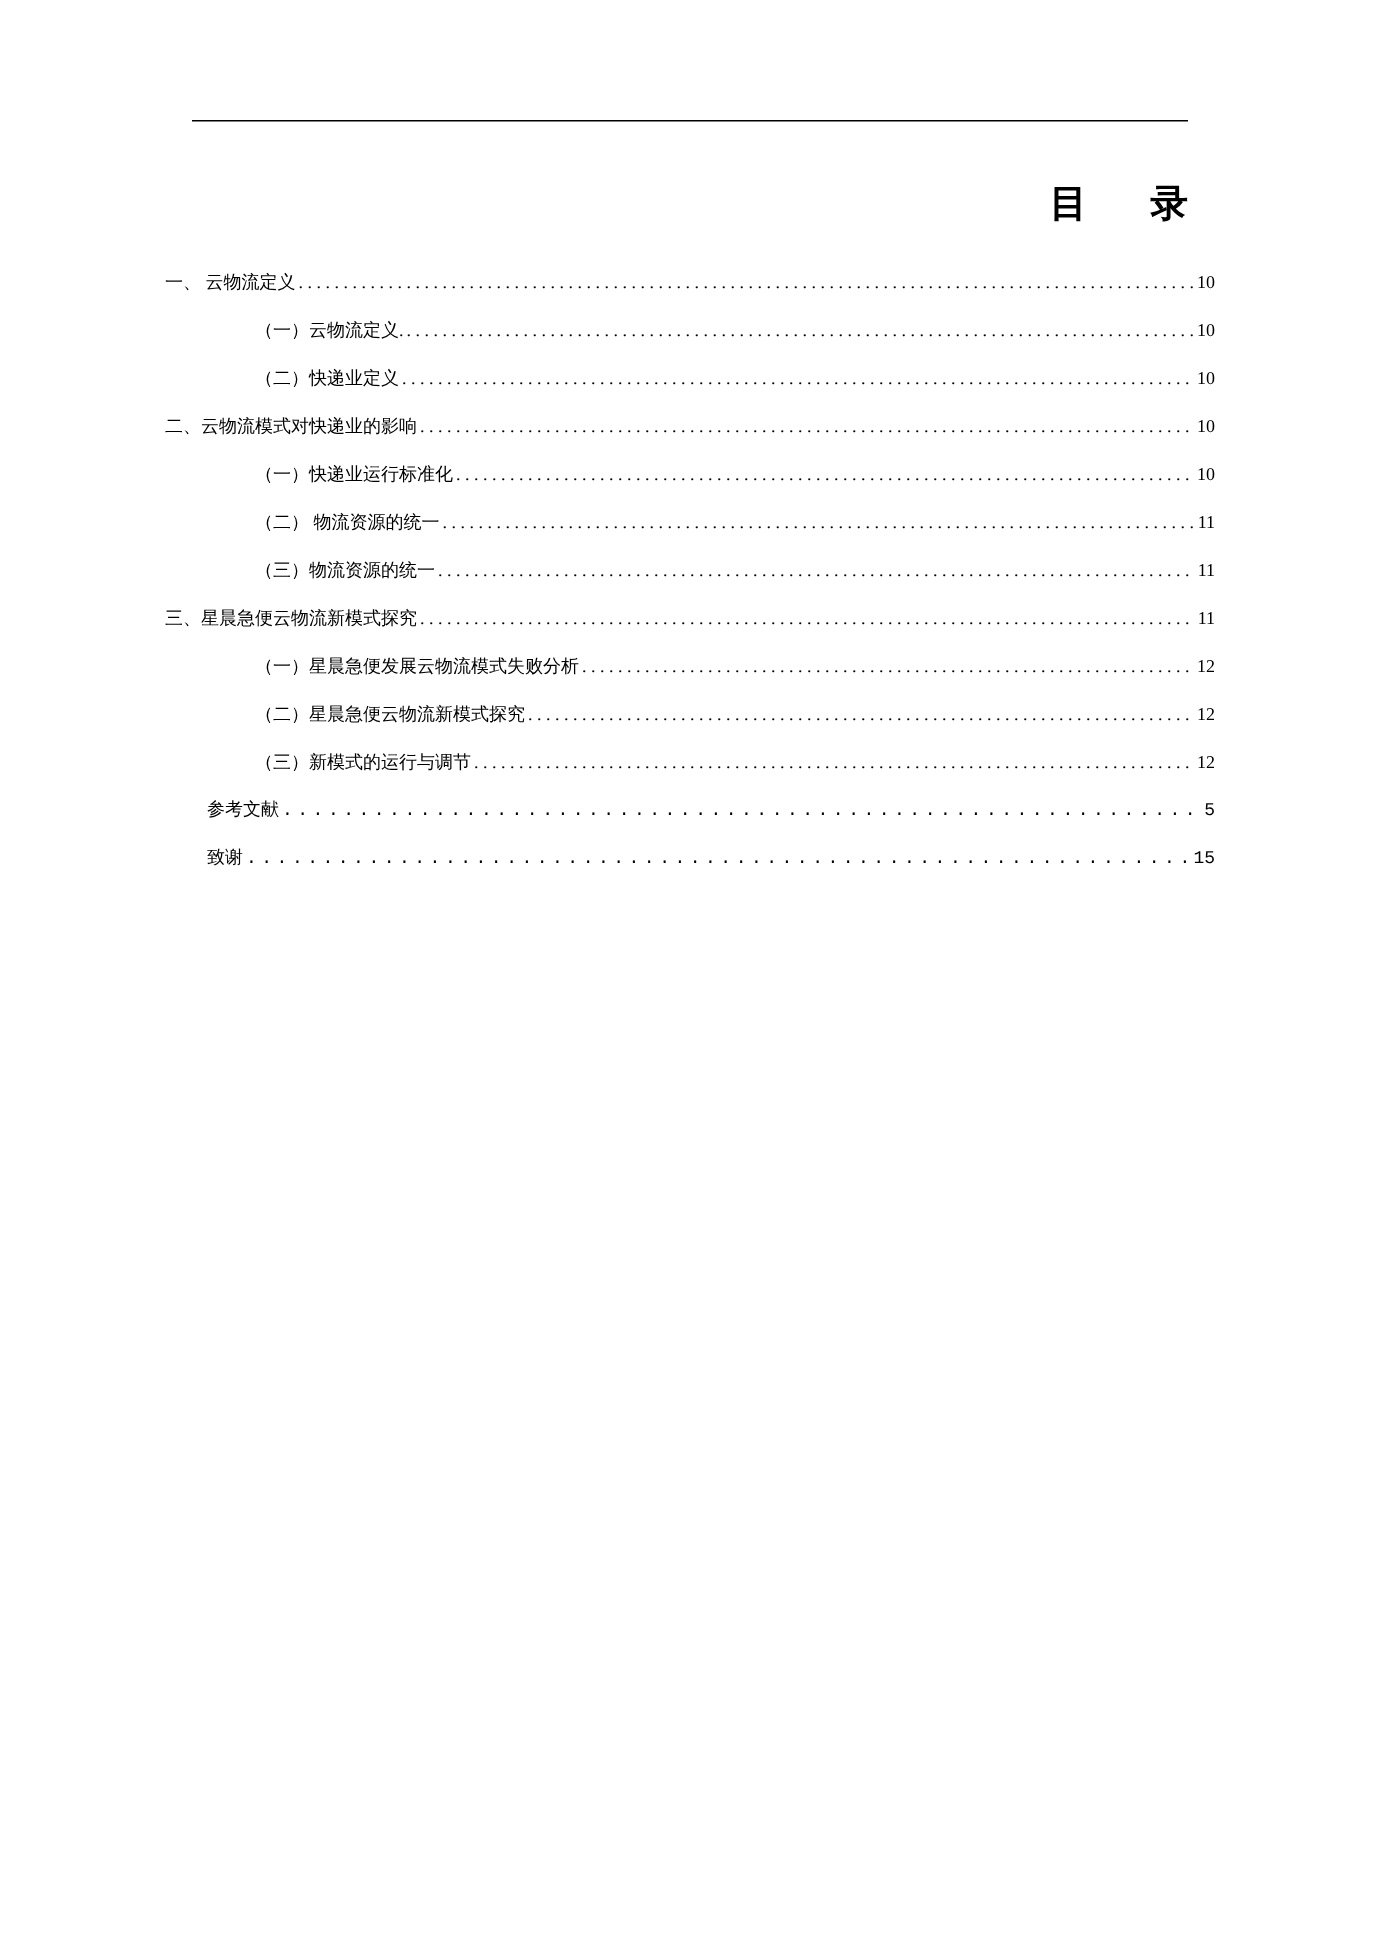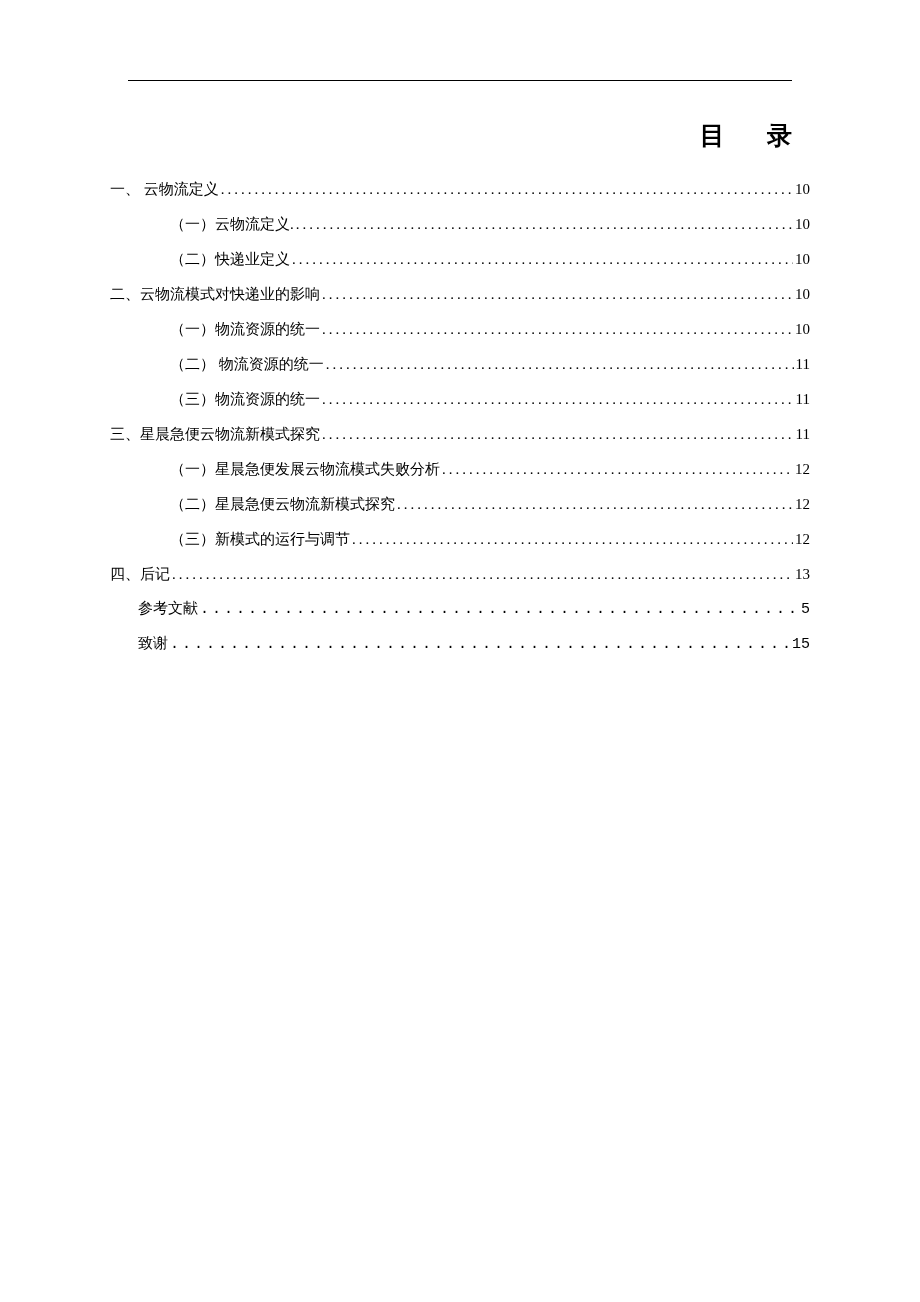--- a/index.html
+++ b/index.html
@@ -24,21 +24,21 @@
     .title {
       text-align: right;
       font-size: 25px;
       font-weight: bold;
       letter-spacing: 18px;
       margin-bottom: 30px;
     }
     .toc-entry {
       display: flex;
       align-items: baseline;
-      font-size: 15px;
+      font-size: 12px;
       line-height: 1;
       margin-bottom: 20px;
       white-space: nowrap;
     }
     .toc-entry.level-1 {
       padding-left: 0;
     }
     .toc-entry.level-2 {
       padding-left: 60px;
     }
@@ -85,21 +85,21 @@
       <span class="toc-label">（二）快递业定义</span>
       <span class="toc-dots"></span>
       <span class="toc-page">10</span>
     </div>
     <div class="toc-entry level-1">
       <span class="toc-label">二、云物流模式对快递业的影响 </span>
       <span class="toc-dots"></span>
       <span class="toc-page">10</span>
     </div>
     <div class="toc-entry level-2">
-      <span class="toc-label">（一）物流资源的统一</span>
+      <span class="toc-label">（一）快递业运行标准化</span>
       <span class="toc-dots"></span>
       <span class="toc-page">10</span>
     </div>
     <div class="toc-entry level-2">
       <span class="toc-label">（二） 物流资源的统一 </span>
       <span class="toc-dots"></span>
       <span class="toc-page">11</span>
     </div>
     <div class="toc-entry level-2">
       <span class="toc-label">（三）物流资源的统一</span>
@@ -119,25 +119,20 @@
     <div class="toc-entry level-2">
       <span class="toc-label">（二）星晨急便云物流新模式探究 </span>
       <span class="toc-dots"></span>
       <span class="toc-page">12</span>
     </div>
     <div class="toc-entry level-2">
       <span class="toc-label">（三）新模式的运行与调节</span>
       <span class="toc-dots"></span>
       <span class="toc-page">12</span>
     </div>
-    <div class="toc-entry level-1">
-      <span class="toc-label">四、后记</span>
-      <span class="toc-dots"></span>
-      <span class="toc-page">13</span>
-    </div>
     <div class="toc-entry level-ref">
       <span class="toc-label">参考文献 </span>
       <span class="toc-dots"></span>
       <span class="toc-page">5</span>
     </div>
     <div class="toc-entry level-ref">
       <span class="toc-label">致谢 </span>
       <span class="toc-dots"></span>
       <span class="toc-page">15</span>
     </div>

